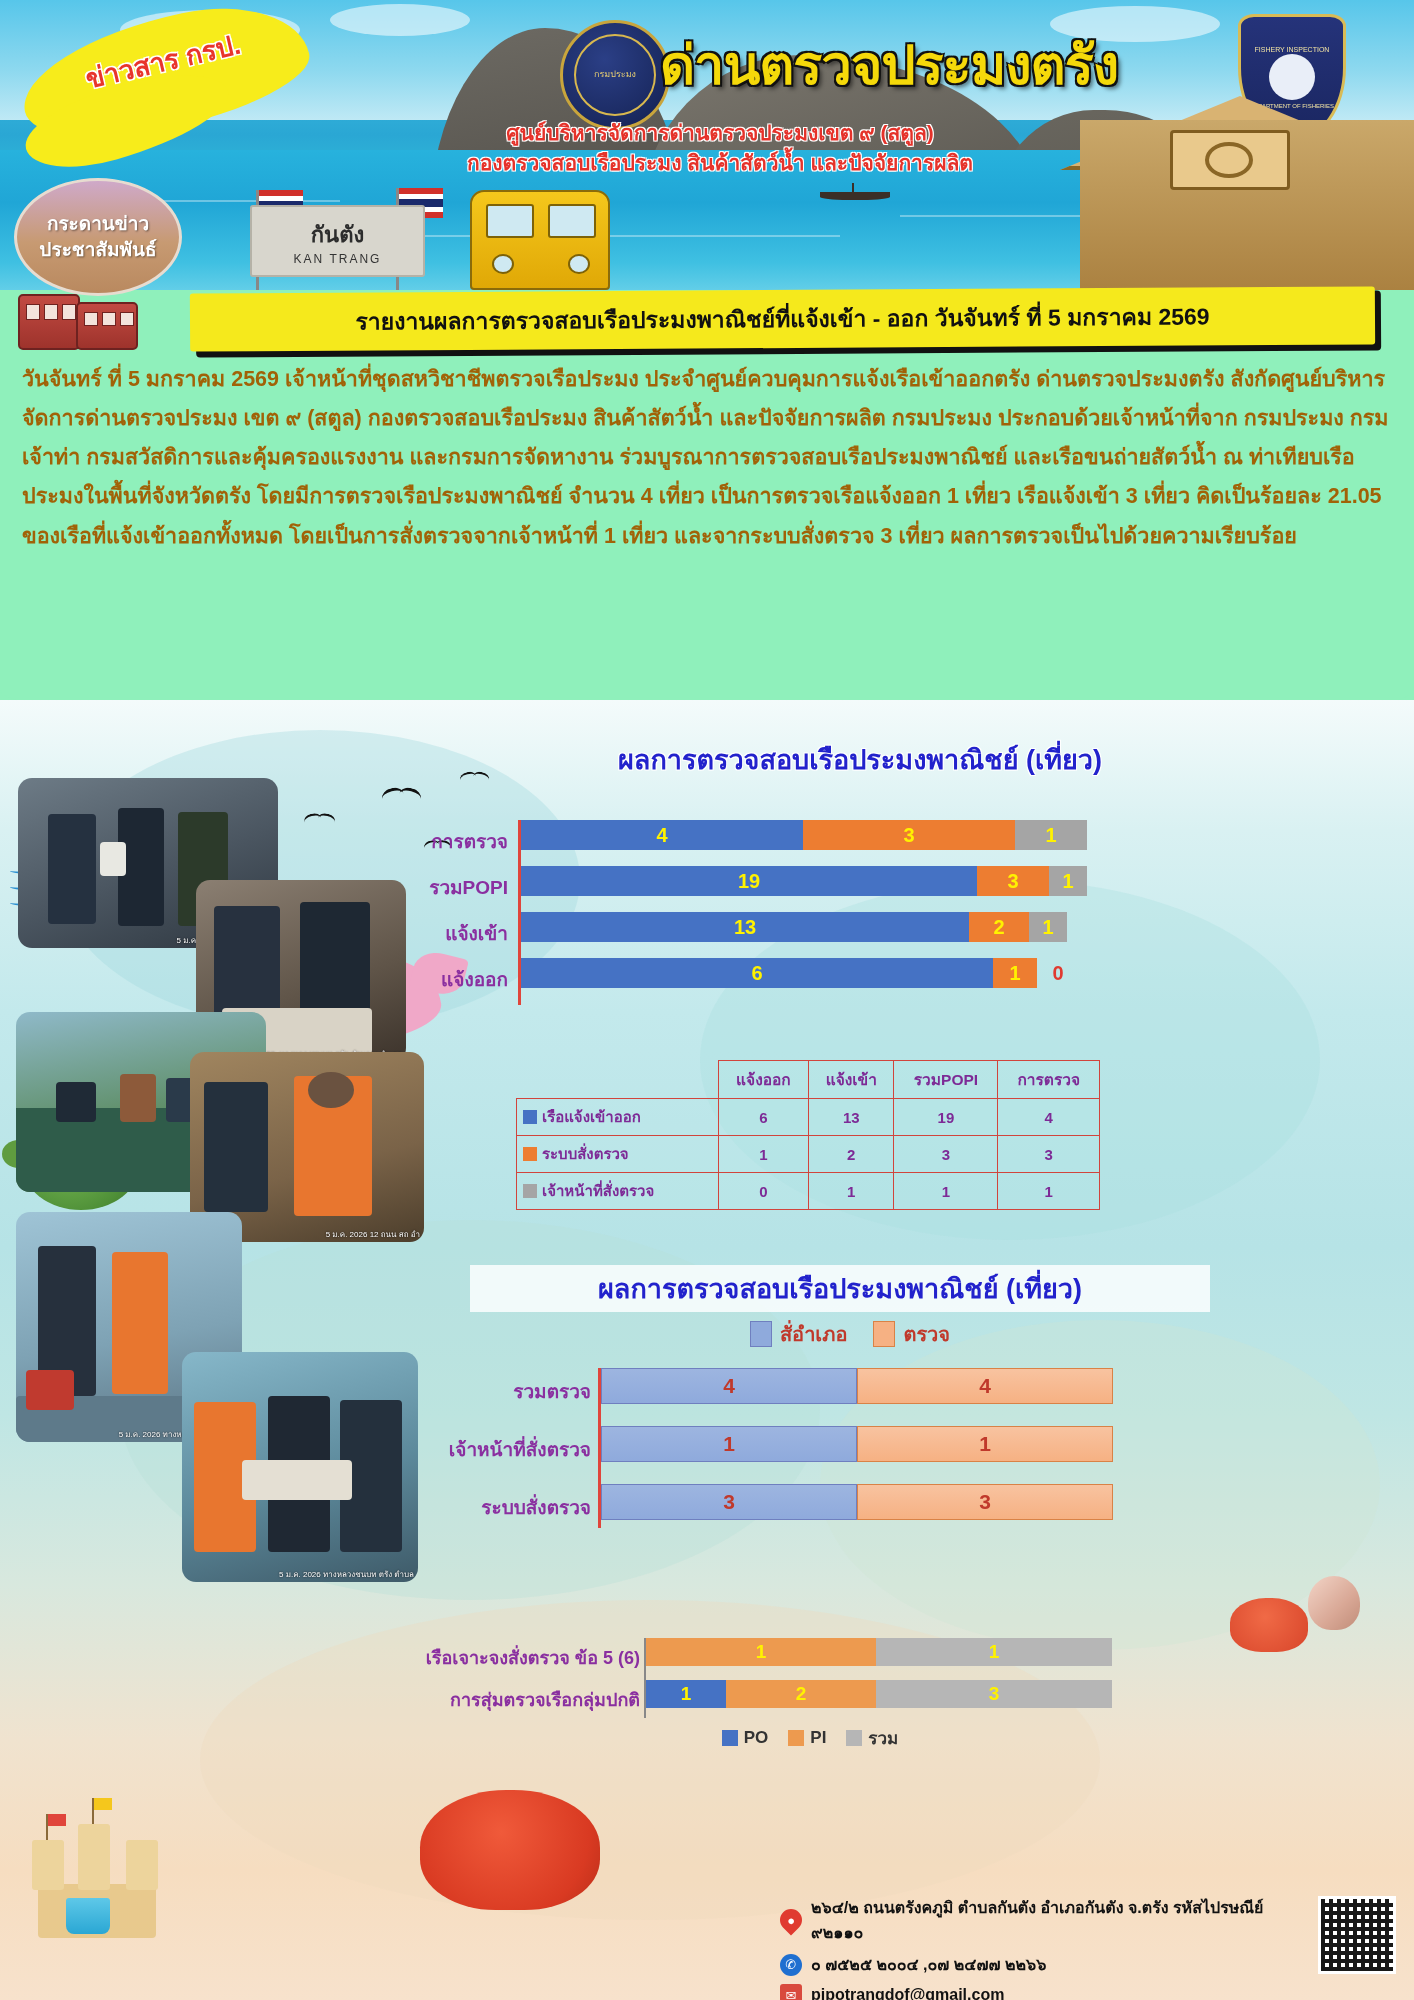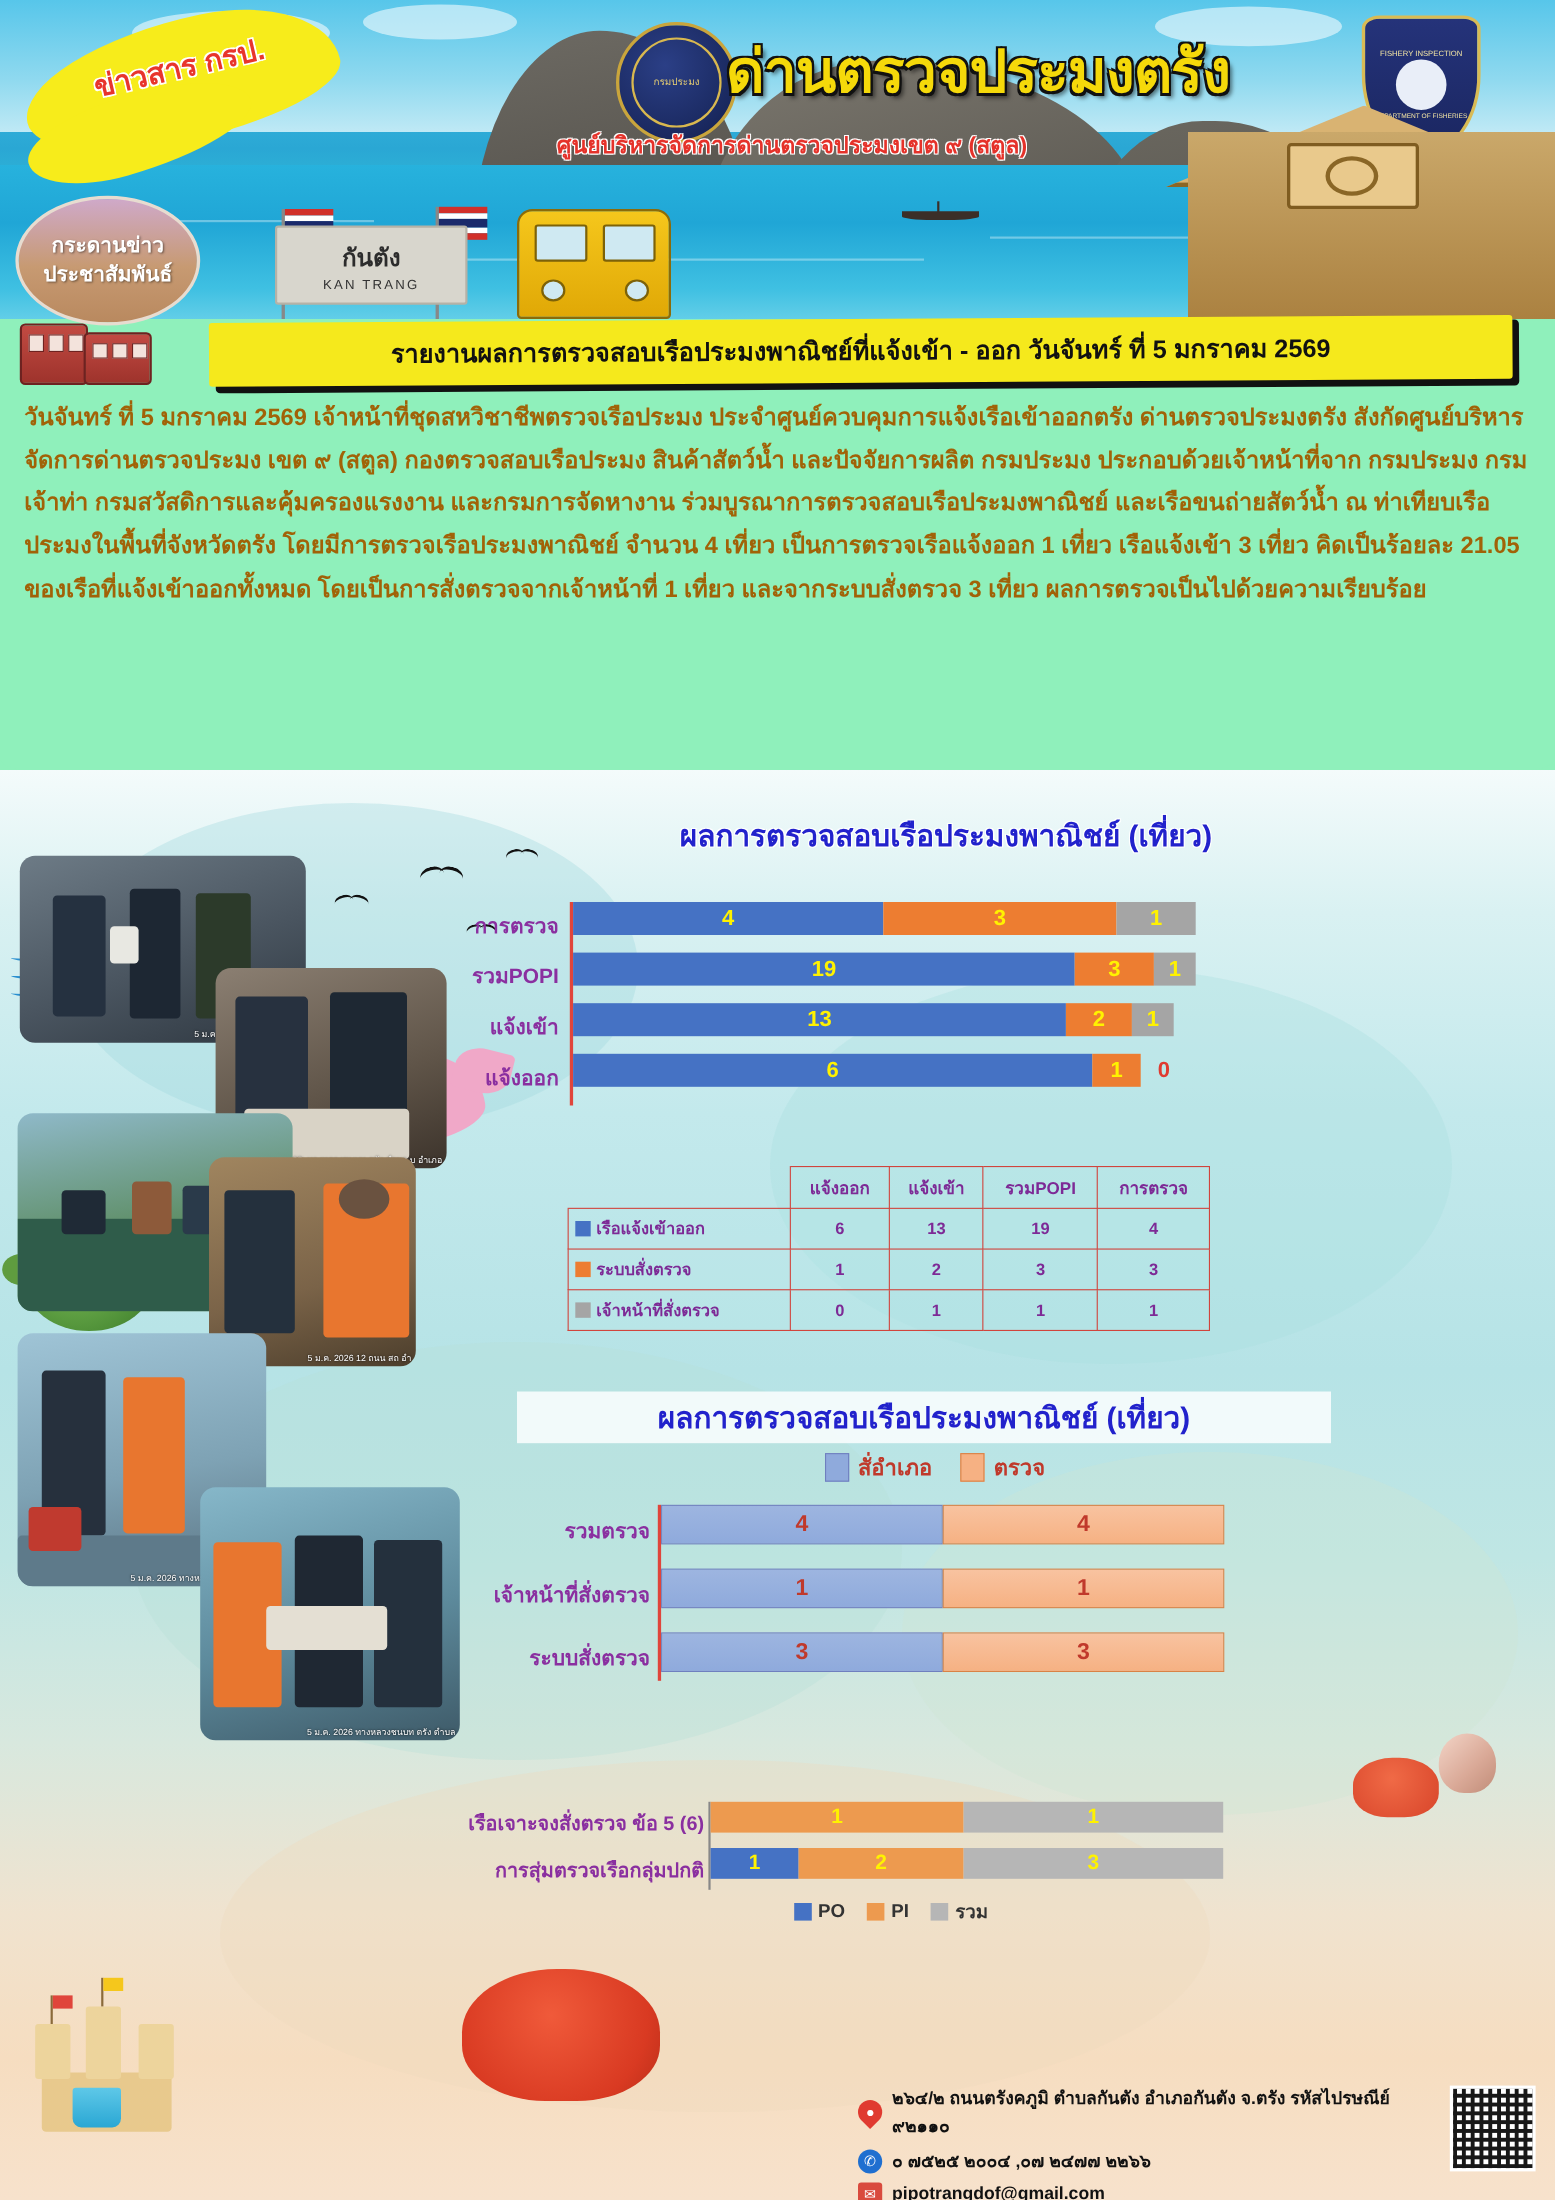--- a/index.html
+++ b/index.html
@@ -393,20 +393,21 @@
       <div class="fi-inner">
         <div style="font-size:7px;">FISHERY INSPECTION</div>
         <div class="fi-circ"></div>
         <div style="font-size:6px;">DEPARTMENT OF FISHERIES</div>
       </div>
     </div>
 
     <div class="title-th">ด่านตรวจประมงตรัง</div>
     <div class="subtitle">
       <div>ศูนย์บริหารจัดการด่านตรวจประมงเขต ๙ (สตูล)</div>
+      <div>กองตรวจสอบเรือประมง สินค้าสัตว์น้ำ และปัจจัยการผลิต</div>
     </div>
 
     <div class="yellow-brush"></div>
     <div class="yellow-brush2"></div>
     <div class="news-label">ข่าวสาร กรป.</div>
 
     <div class="dugong"></div>
 
     <div class="flagpole" style="left:256px;top:190px;height:110px;"></div>
     <div class="flag" style="left:259px;top:190px;">
@@ -527,21 +528,21 @@
 อำเภอ</div>
   </div>
 
   <div class="photo" style="left:16px;top:1012px;width:250px;height:180px;background:linear-gradient(170deg,#8fb9c9 0%,#5f8f68 55%,#42663f 100%);">
     <div class="p-fig" style="left:0;top:96px;width:250px;height:84px;background:#2f5c4a;border-radius:0;"></div>
     <div class="p-fig" style="left:40px;top:70px;width:40px;height:40px;background:#1f2a36;"></div>
     <div class="p-fig" style="left:104px;top:62px;width:36px;height:48px;background:#8d5a3a;"></div>
     <div class="p-fig" style="left:150px;top:66px;width:34px;height:44px;background:#2a3a4a;"></div>
   </div>
 
-  <div class="photo" style="left:190px;top:1052px;width:188px;height:190px;background:linear-gradient(165deg,#a0855f 0%,#7a6348 60%,#4c3e2c 100%);padding-left:14px;">
+  <div class="photo" style="left:190px;top:1052px;width:234px;height:190px;background:linear-gradient(165deg,#a0855f 0%,#7a6348 60%,#4c3e2c 100%);padding-left:14px;">
     <div class="p-fig" style="left:14px;top:30px;width:64px;height:130px;background:#24303d;"></div>
     <div class="p-fig" style="left:104px;top:24px;width:78px;height:140px;background:#e8762f;"></div>
     <div class="p-fig" style="left:118px;top:20px;width:46px;height:36px;background:#6a5240;border-radius:50%;"></div>
     <div class="ph-stamp">5 ม.ค. 2026
 12 ถนน
 สถ
 อำ</div>
   </div>
 
   <div class="photo" style="left:16px;top:1212px;width:226px;height:230px;background:linear-gradient(170deg,#9fc4d6 0%,#7ea2b4 55%,#5a7382 100%);">

